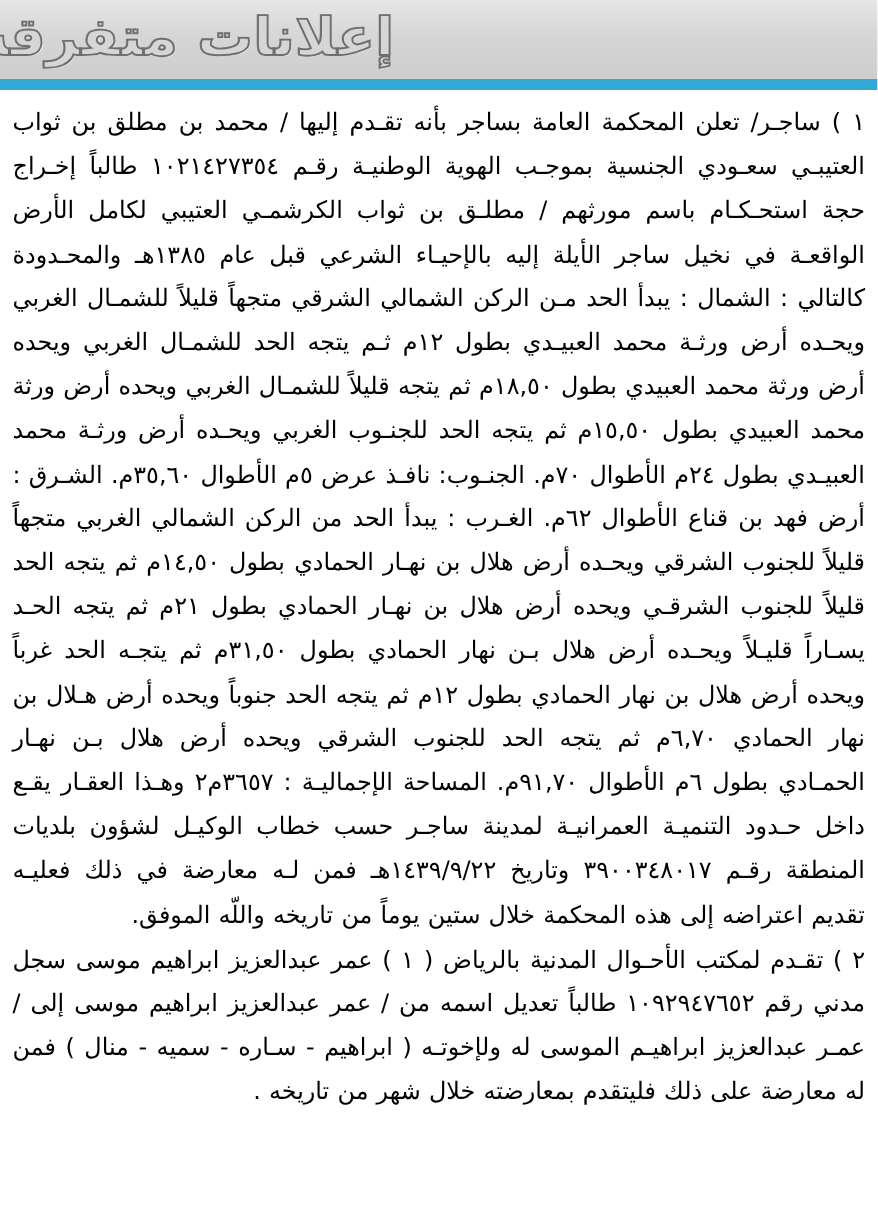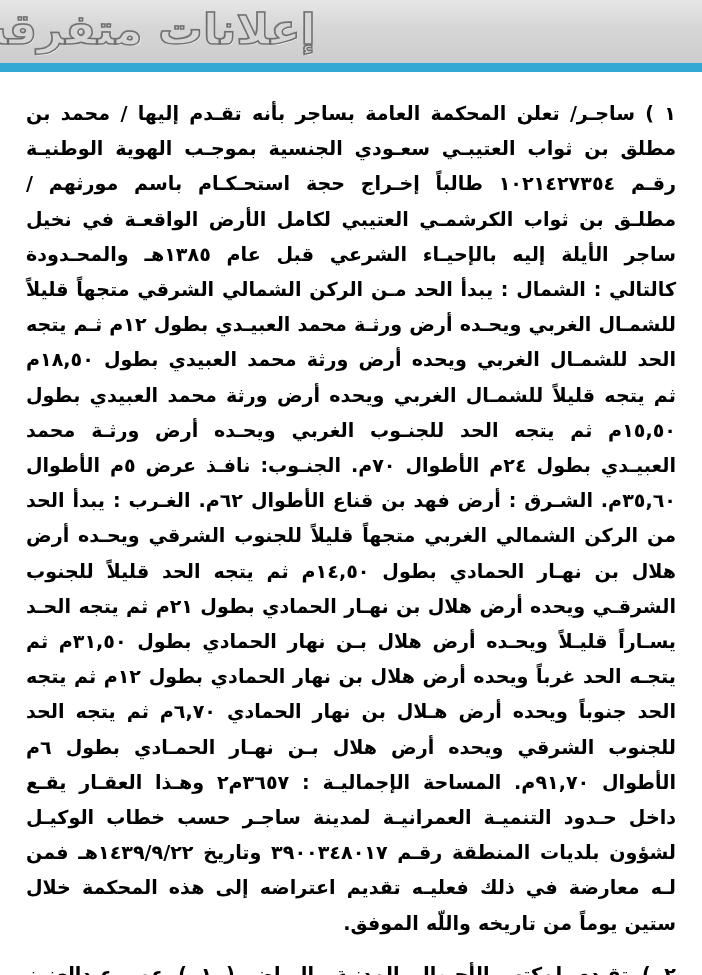--- a/index.html
+++ b/index.html
@@ -65,26 +65,26 @@
     padding: 8px 10px 0 10px;
     box-sizing: border-box;
   }
 
   .ad {
     direction: rtl;
     text-align: justify;
     text-align-last: right;
     font-family: "DejaVu Sans", "Liberation Sans", sans-serif;
     font-size: 19.1px;
-    font-weight: bold;
+    font-weight: normal;
     line-height: 35.2px;
     color: #000000;
     letter-spacing: -0.3px;
     word-spacing: 0.5px;
-    margin: 16px;
+    margin: 0;
   }
 
   .ad + .ad {
     margin-top: 1px;
   }
 
   .ad-last {
     text-align-last: right;
   }
 </style>

